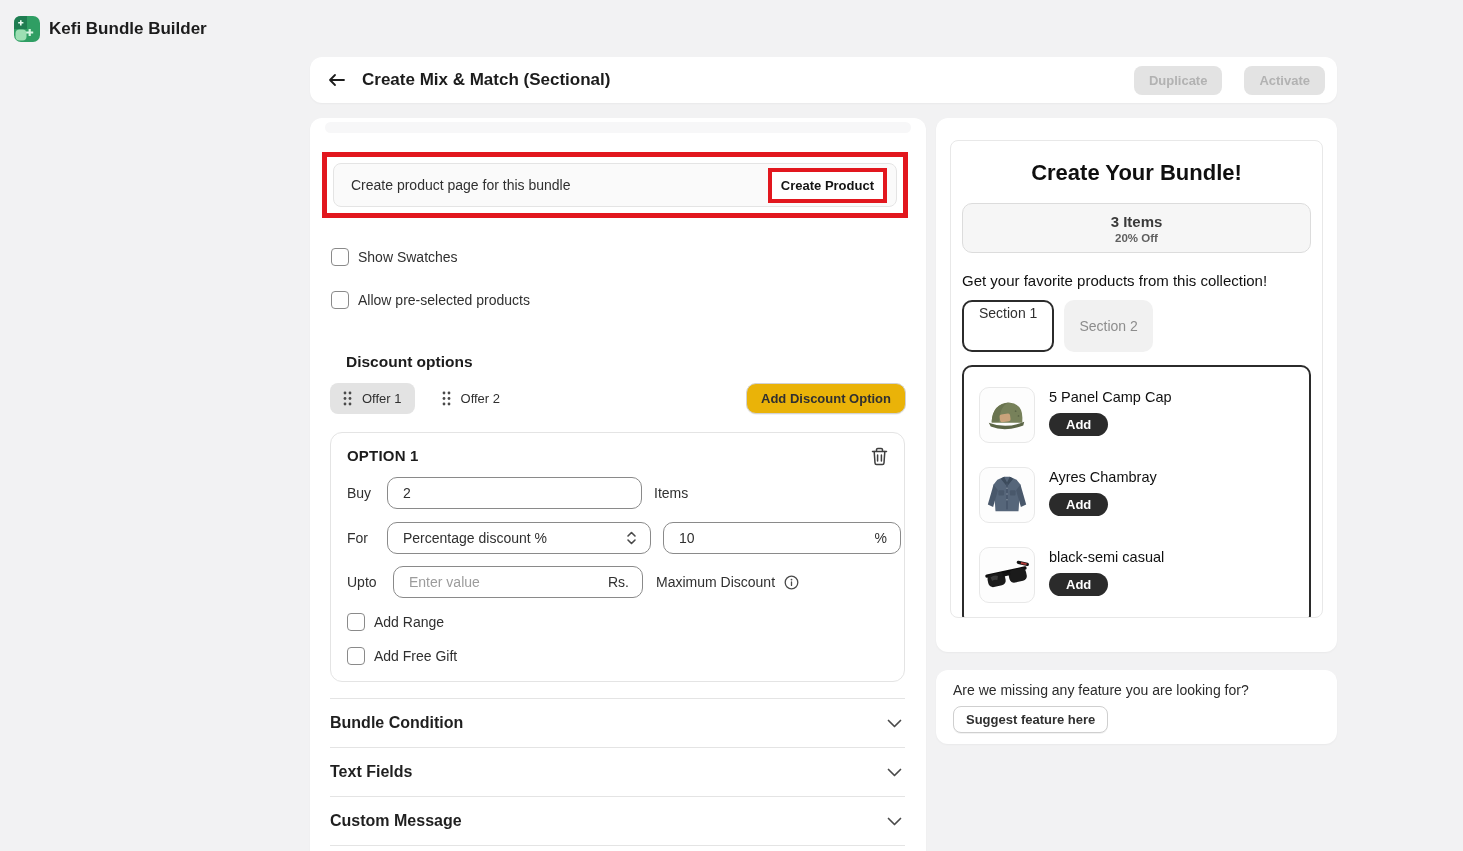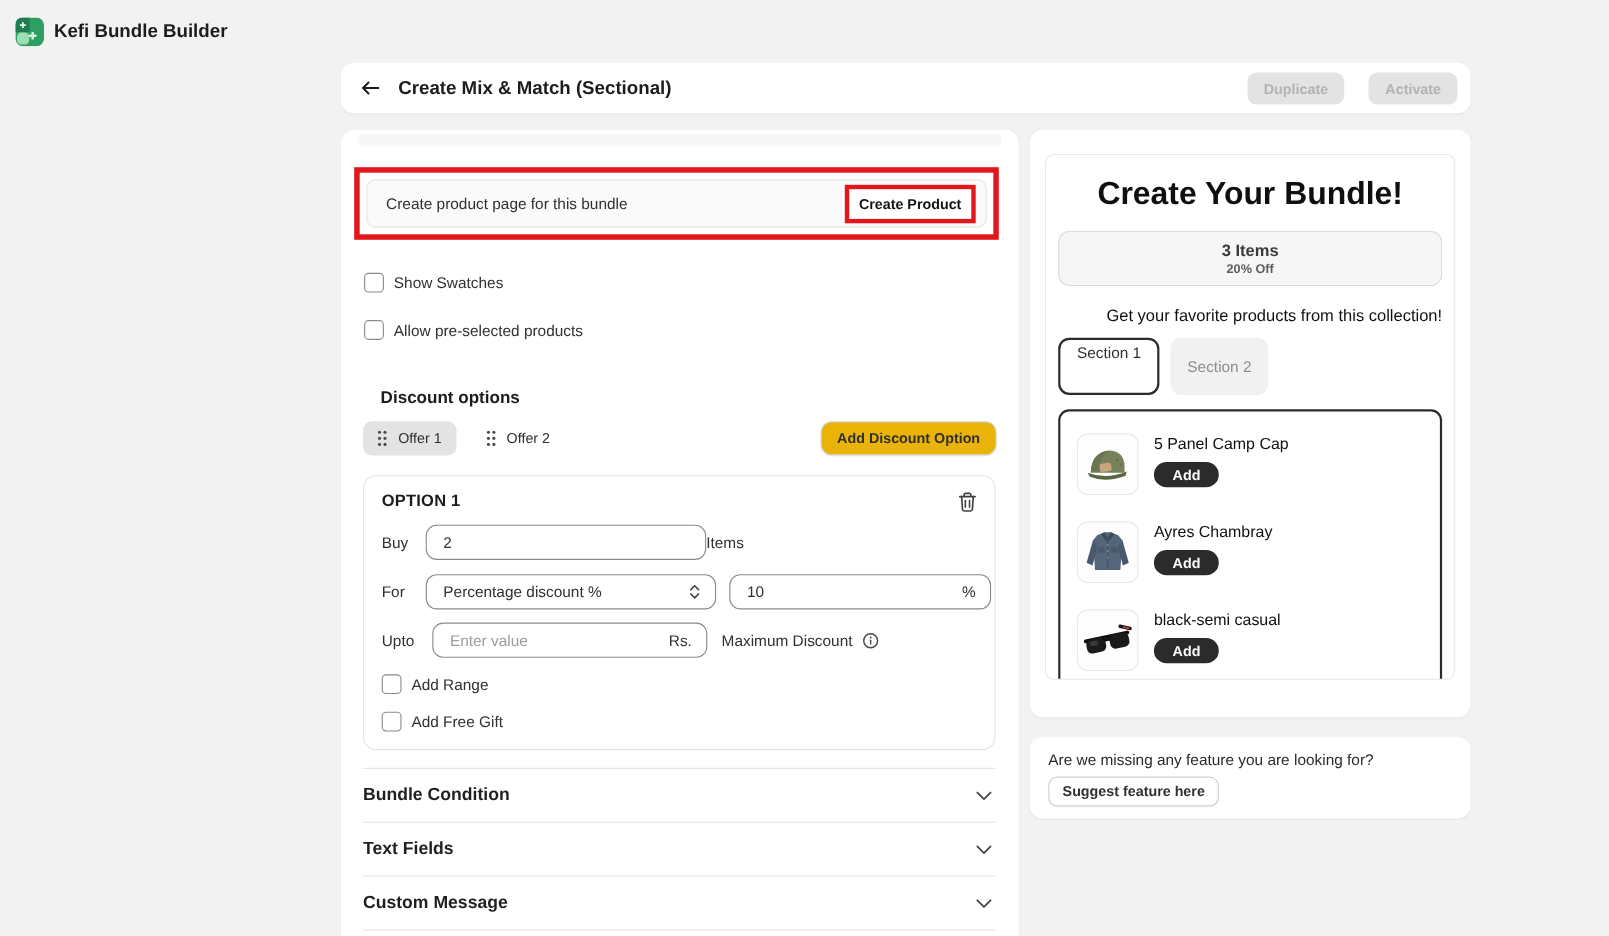--- a/index.html
+++ b/index.html
@@ -62,40 +62,40 @@
   .lbl-upto{width:34px;}
   .field{display:flex;align-items:center;height:32px;border:1px solid var(--input-border);border-radius:10px;background:#fff;padding:0 13px 0 15px;}
   .field input{border:none;outline:none;background:transparent;font-size:14px;color:var(--text);flex:1;min-width:0;}
   .field input::placeholder{color:#9c9c9c;}
   .suffix{font-size:14px;color:var(--text);margin-left:8px;}
   .w-buy{width:255px;}
   .w-select{width:264px;cursor:pointer;}
   .w-pct{width:238px;margin-left:12px;}
   .w-upto{width:250px;}
   .select-text{flex:1;font-size:14px;color:var(--text);}
-  .after-label{}
+  .after-label{margin-left:12px;}
   .maxdisc{display:flex;align-items:center;gap:9px;margin-left:13px;}
   .row-buy{top:44px;} .row-for{top:89px;} .row-upto{top:133px;}
   .row-range{top:180px;} .row-gift{top:214px;}
 
   
   .sections{position:absolute;left:20px;top:580px;width:575px;border-bottom:1px solid var(--border);}
   .section-row{height:49px;border-top:1px solid var(--border);display:flex;align-items:center;justify-content:space-between;padding:0 3px 0 0;cursor:pointer;}
   .section-label{font-size:16px;font-weight:700;color:#1f1f1f;}
 
   
   .preview-card{left:936px;top:118px;width:401px;height:534px;padding:13px 14px;}
   .wp-label{font-size:13px;font-weight:600;color:var(--text);}
   .preview-box{margin-top:9px;height:478px;border:1px solid #e8e8e8;border-radius:8px;padding:12px 11px;overflow:hidden;}
-  .cyb-title{text-align:center;font-size:29px;font-weight:800;color:#0f0f0f;margin:7px 0 17px;}
+  .cyb-title{text-align:center;font-size:22px;font-weight:800;color:#0f0f0f;margin:7px 0 17px;}
   .tiers{display:flex;gap:13px;}
   .tier{flex:1;background:#f6f6f6;border:1px solid #dcdcdc;border-radius:10px;padding:9px 0 8px;text-align:center;cursor:pointer;}
   .tier-items{font-size:15px;font-weight:700;color:#3b3b3b;}
   .tier-off{font-size:11.5px;font-weight:700;color:#5f5f5f;margin-top:2px;}
-  .pv-subtitle{margin-top:19px;font-size:15px;color:#101010;text-align:right;}
+  .pv-subtitle{margin-top:19px;font-size:15px;color:#101010;}
   .sec-tabs{display:flex;gap:10px;margin-top:11px;}
   .sec-tab{border-radius:10px;padding:18px 15px;font-size:14px;cursor:pointer;}
   .sec-tab.active{border:2px solid var(--dark);background:#fff;color:var(--text);padding:3px 15px;}
   .sec-tab.inactive{background:#f1f1f1;border:none;color:#8d8d8d;}
   .product-box{margin-top:13px;border:2px solid var(--dark);border-radius:10px;padding:8px 6px;}
   .prod-row{display:flex;gap:14px;padding:12px 9px;align-items:flex-start;}
   .prod-img{width:56px;height:56px;border:1px solid #e8e8e8;border-radius:10px;background:#fdfdfd;display:flex;align-items:center;justify-content:center;overflow:hidden;flex:0 0 auto;}
   .prod-name{font-size:14.5px;color:#101010;margin-top:2px;}
   .add-btn{margin-top:8px;background:var(--dark);color:#fff;border:none;border-radius:15px;padding:4px 17px;font-size:13px;font-weight:700;cursor:pointer;}
 

